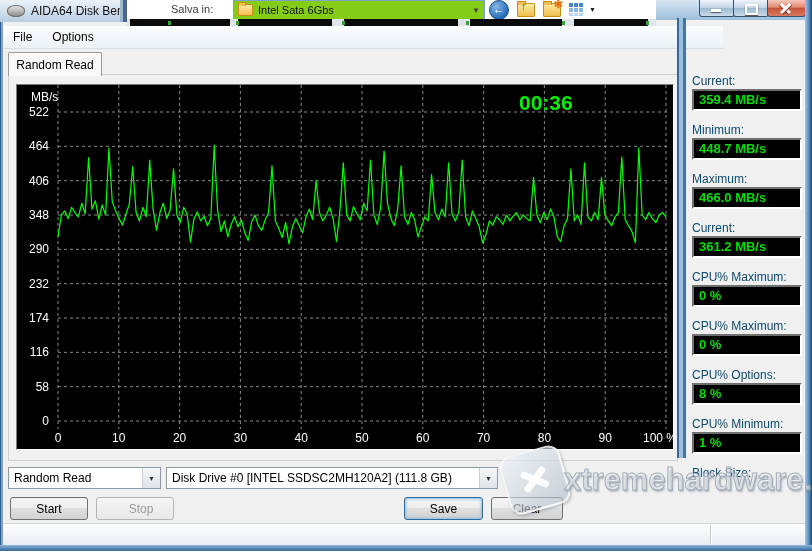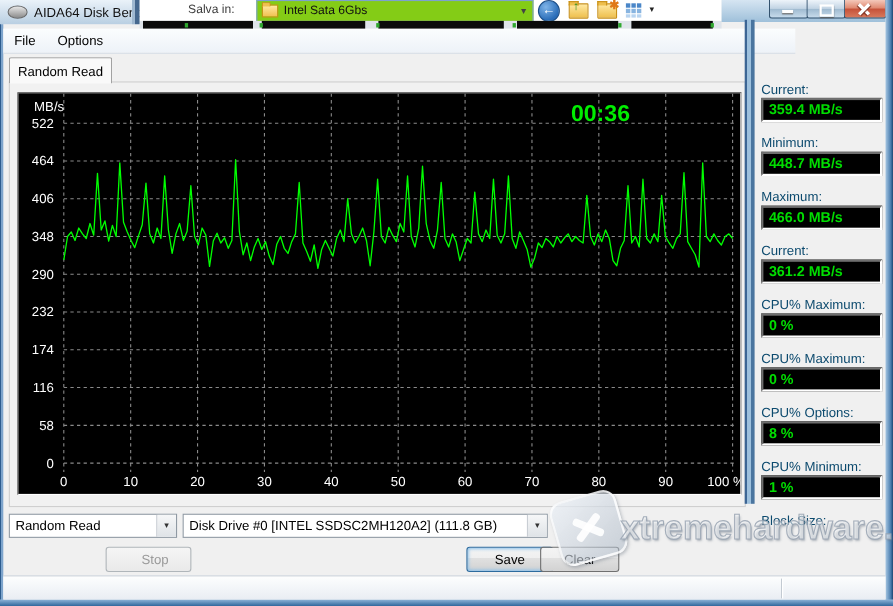--- a/index.html
+++ b/index.html
@@ -80,21 +80,21 @@
   .combo{background:#fff;border:1px solid #8f99a3;height:22px;box-sizing:border-box;
     font-size:12px;color:#000;display:flex;align-items:center;}
   .combo-text{padding-left:5px;white-space:nowrap;overflow:hidden;}
   .combo-arrow{margin-left:auto;width:17px;height:100%;border-left:1px solid #c9ced4;
     background:linear-gradient(#f6f7f8,#dfe3e7);display:flex;align-items:center;justify-content:center;
     font-size:7px;color:#333;flex:0 0 auto;}
   .btn{position:absolute;height:23px;border:1px solid #707070;border-radius:3px;
     background:linear-gradient(#f4f4f4,#efefef 45%,#e0e0e0 46%,#d2d2d2);
     font-size:12px;color:#000;display:flex;align-items:center;justify-content:center;box-sizing:border-box;}
   .btn.disabled{border-color:#b0b6ba;color:#9a9a9a;background:linear-gradient(#f5f5f5,#e9e9e9);padding-left:12px;}
-  .btn.focused{border-color:#2d6b9e;box-shadow:inset 0 0 3px 1px #8cc1ea;margin-left:20px;}
+  .btn.focused{border-color:#2d6b9e;box-shadow:inset 0 0 3px 1px #8cc1ea;}
   .statusbar{left:3px;top:523px;width:802px;height:22px;background:linear-gradient(#fdfefe,#e9edf3);
     border-top:1px solid #cfd6df;box-sizing:border-box;}
   .status-sep{position:absolute;left:707px;top:2px;width:2px;height:18px;
     background:linear-gradient(90deg,#c3cad2 0 1px,#fff 1px);}
 
   
   .watermark{left:498px;top:448px;width:314px;height:62px;pointer-events:none;z-index:50;}
   .wm-logo{position:absolute;left:6px;top:2px;width:58px;height:56px;border-radius:12px;
     transform:rotate(-16deg);border:2px solid rgba(255,255,255,.75);
     background:linear-gradient(150deg,rgba(235,240,246,.75),rgba(168,180,194,.55));
@@ -247,20 +247,21 @@
     </div>
 
   <div class="abs combo" style="left:8px;top:467px;width:153px">
     <span class="combo-text">Random Read</span>
     <span class="combo-arrow">▼</span>
   </div>
   <div class="abs combo" style="left:166px;top:467px;width:332px">
     <span class="combo-text">Disk Drive #0  [INTEL SSDSC2MH120A2]  (111.8 GB)</span>
     <span class="combo-arrow">▼</span>
   </div>
+  <div class="btn" style="left:10px;top:497px;width:78px">Start</div>
   <div class="btn disabled" style="left:96px;top:497px;width:78px">Stop</div>
   <div class="btn focused" style="left:404px;top:497px;width:79px">Save</div>
   <div class="btn" style="left:491px;top:497px;width:72px">Clear</div>
 
   <div class="abs statusbar">
     <div class="status-sep"></div>
   </div>
 
   <div class="abs watermark">
     <div class="wm-logo">

